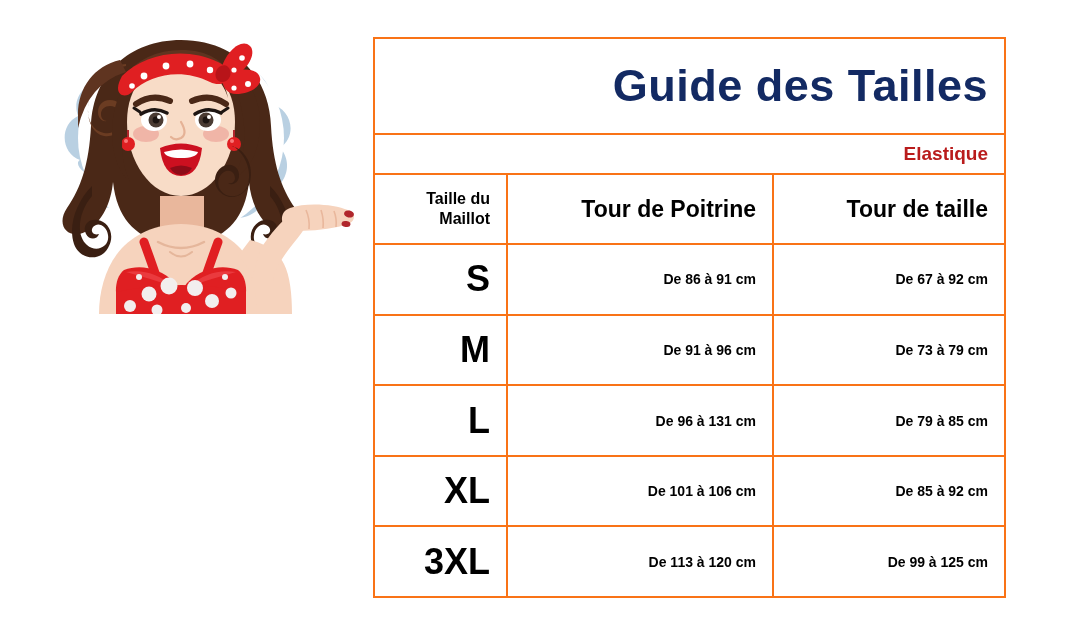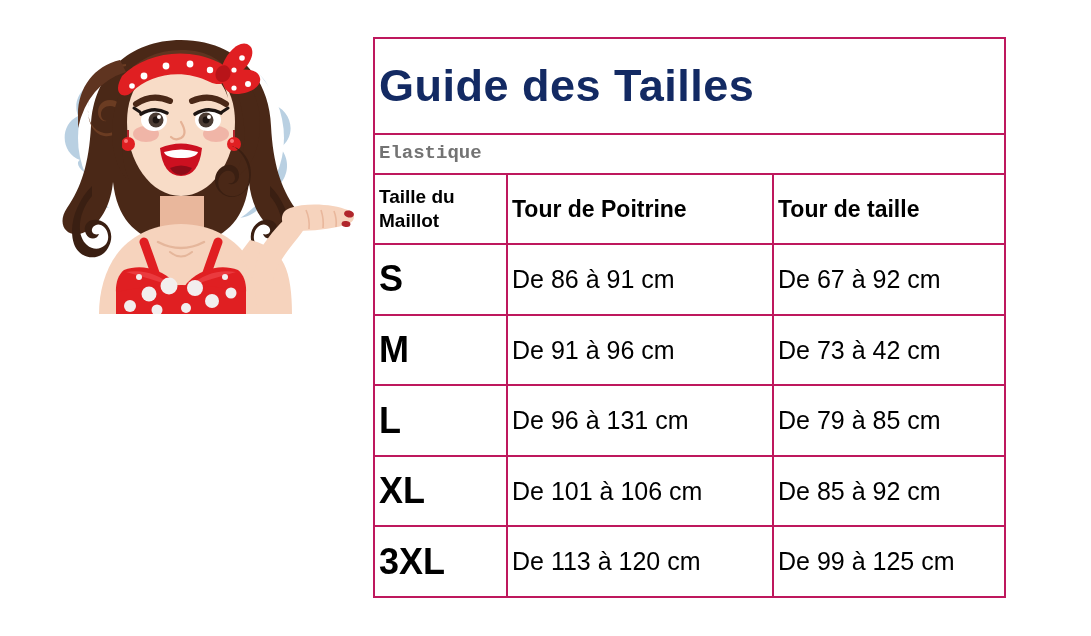--- a/index.html
+++ b/index.html
@@ -35,61 +35,60 @@
     height: 561px;
   }
   table.size-table {
     width: 100%;
     height: 100%;
     border-collapse: collapse;
     table-layout: fixed;
     background: #ffffff;
   }
   table.size-table td {
-    border: 2px solid #be185d;
-    text-align: left;
+    border: 2px solid #f97316;
+    text-align: right;
     vertical-align: middle;
-    padding: 0 4px;
+    padding: 0 16px;
   }
   .title-cell {
     height: 85px;
   }
   .title-text {
     font-size: 45px;
     font-weight: bold;
     color: #132a63;
     letter-spacing: 0.5px;
     line-height: 1;
   }
   .subtitle-cell {
     height: 34px;
   }
   .subtitle-text {
     font-size: 19px;
     font-weight: bold;
-    color: #737373;
+    color: #b91c1c;
     line-height: 1;
-    font-family: Liberation Mono, monospace;
   }
   .col-head {
     height: 62px;
     font-size: 23px;
     font-weight: bold;
     line-height: 1.25;
   }
-  .col-head-narrow { font-size: 19px; }
+  .col-head-narrow { font-size: 16px; }
   .row-cell { height: 62px; }
   .size-label {
     font-size: 36px;
     font-weight: bold;
     line-height: 1;
   }
   .measure {
-    font-size: 25px;
-    font-weight: normal;
+    font-size: 14px;
+    font-weight: bold;
     line-height: 1;
     margin-top: 48px;
   }
 </style>
 </head>
 <body>
 
 <div id="illustration">
   <svg viewBox="0 0 340 330" xmlns="http://www.w3.org/2000/svg">
     <defs>
@@ -399,21 +398,21 @@
       </tr>
 
       <tr>
         <td class="row-cell"><span class="size-label">S</span></td>
         <td class="row-cell"><span class="measure">De 86 à 91 cm</span></td>
         <td class="row-cell"><span class="measure">De 67 à 92 cm</span></td>
       </tr>
       <tr>
         <td class="row-cell"><span class="size-label">M</span></td>
         <td class="row-cell"><span class="measure">De 91 à 96 cm</span></td>
-        <td class="row-cell"><span class="measure">De 73 à 42 cm</span></td>
+        <td class="row-cell"><span class="measure">De 73 à 79 cm</span></td>
       </tr>
       <tr>
         <td class="row-cell"><span class="size-label">L</span></td>
         <td class="row-cell"><span class="measure">De 96 à 131 cm</span></td>
         <td class="row-cell"><span class="measure">De 79 à 85 cm</span></td>
       </tr>
       <tr>
         <td class="row-cell"><span class="size-label">XL</span></td>
         <td class="row-cell"><span class="measure">De 101 à 106 cm</span></td>
         <td class="row-cell"><span class="measure">De 85 à 92 cm</span></td>

